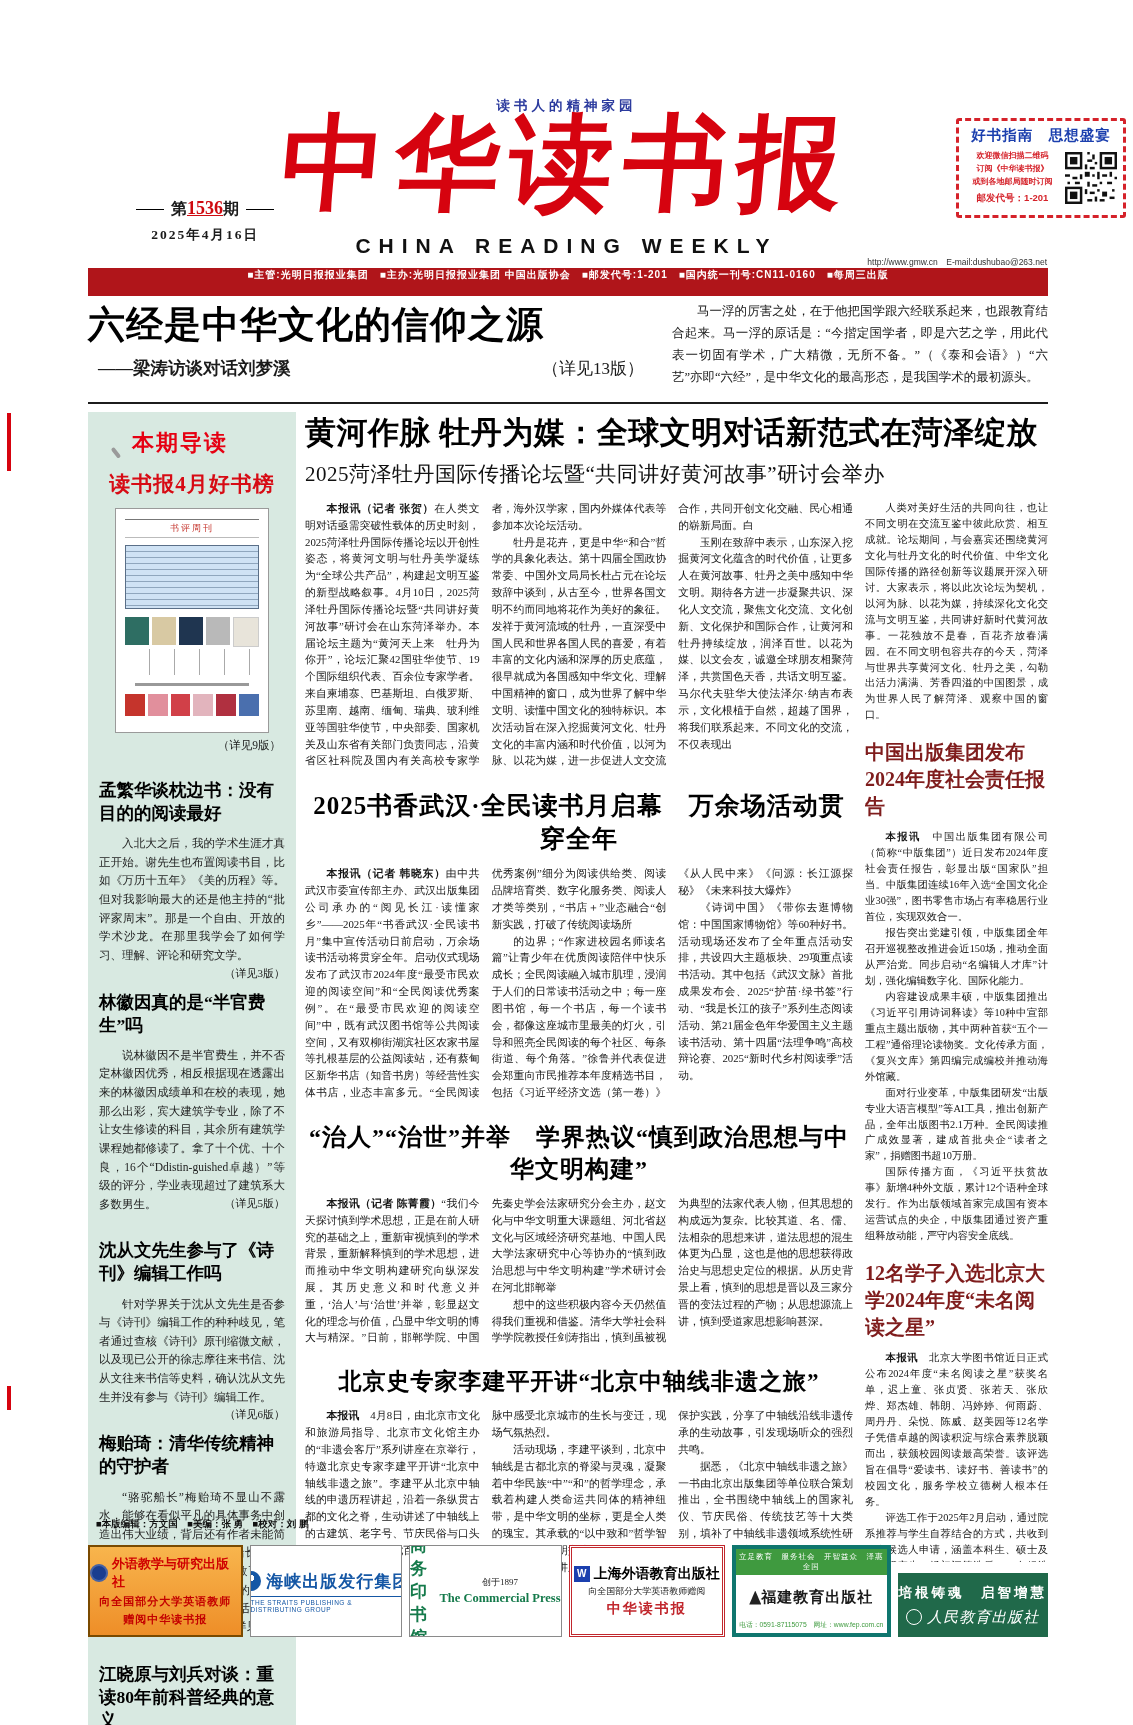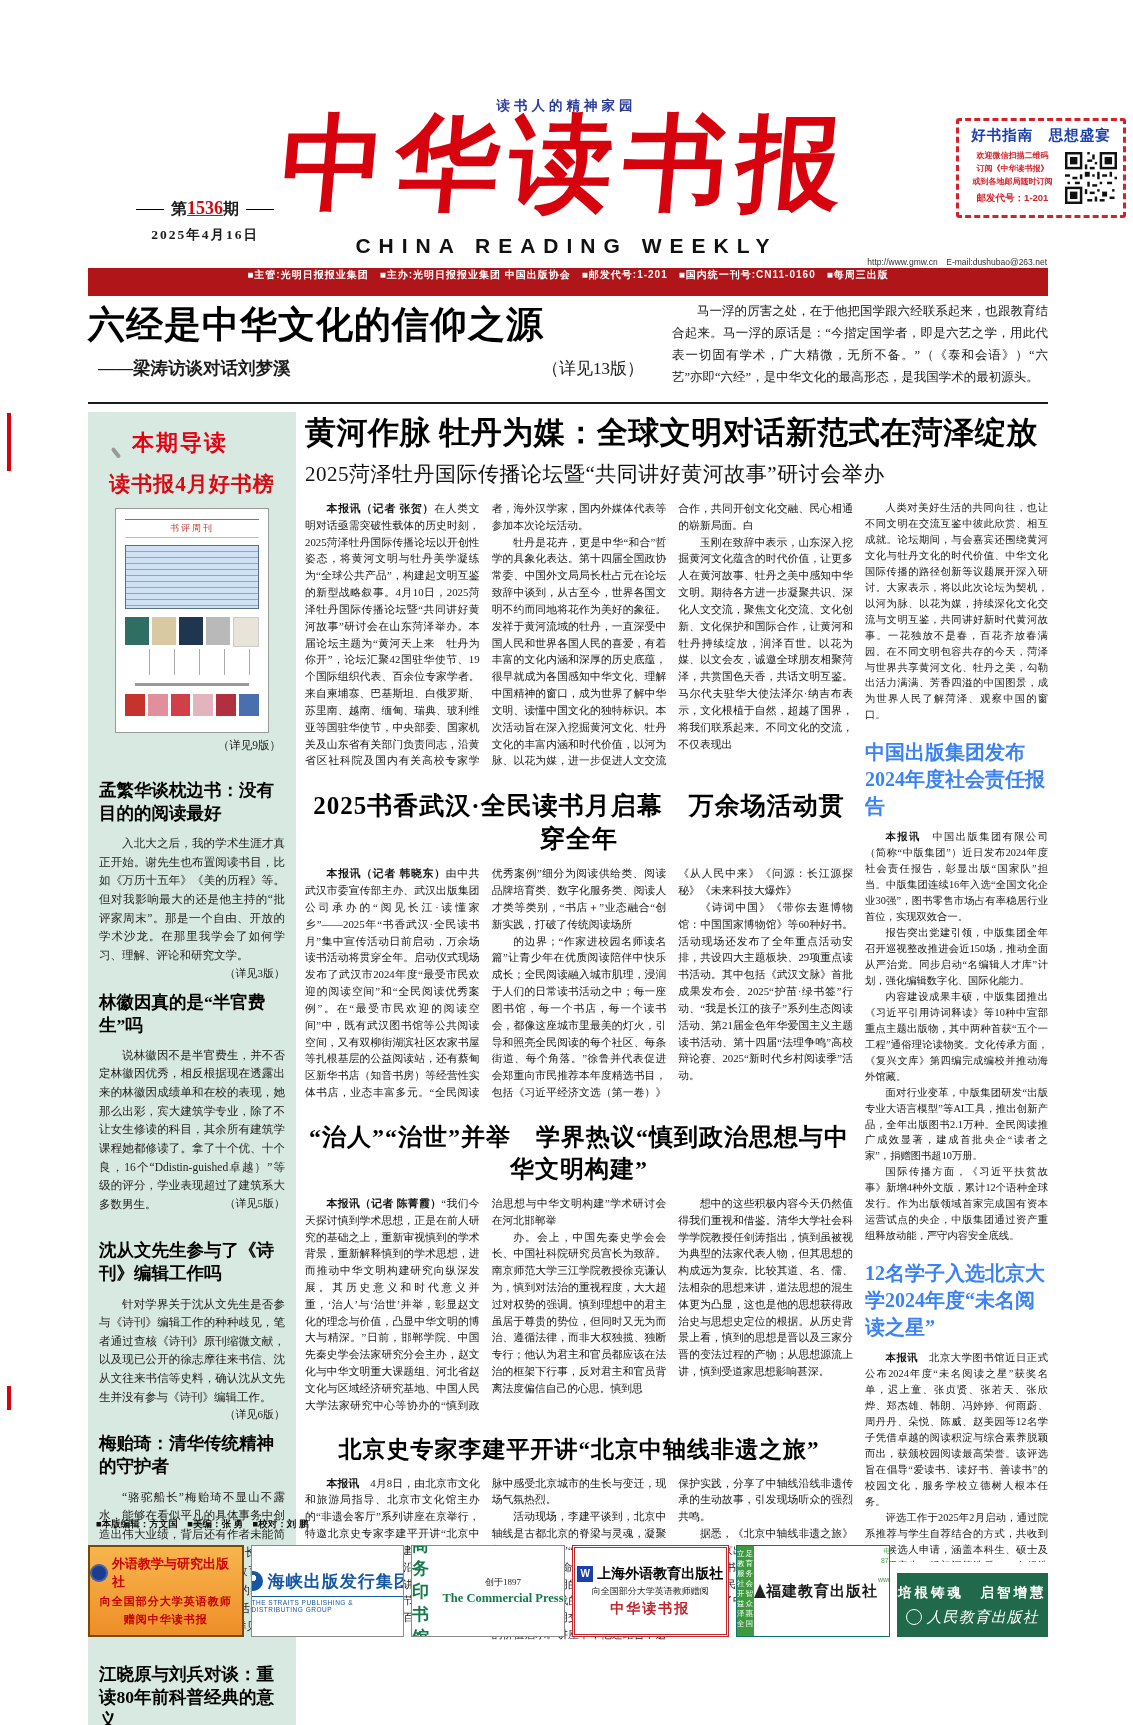--- a/index.html
+++ b/index.html
@@ -90,21 +90,21 @@
   .right-rail{flex:1;min-width:0;height:1062px;overflow:hidden;}
   .cols3{column-count:3;column-gap:12px;font-size:10.8px;line-height:1.56;text-align:justify;color:#161616;}
   .cols3 p{margin:0;text-indent:2em;}
   .art-h{font-weight:900;text-align:center;margin:20px 0 10px;letter-spacing:1px;color:#000;}
   .h-wuhan{font-size:25px;}
   .h-shendao{font-size:24px;}
   .h-axis{font-size:23px;}
   .byline{font-weight:700;}
   .endsign{font-weight:700;}
   .rail-p{font-size:10.3px;line-height:1.55;text-align:justify;margin:0;text-indent:2em;color:#161616;}
-  .rail-h{font-weight:900;font-size:20px;line-height:1.35;margin:16px 0 9px;color:#3b82f6;}
+  .rail-h{font-weight:900;font-size:20px;line-height:1.35;margin:16px 0 9px;color:#7f1d1d;}
 
   .editorline{position:absolute;left:96px;top:1518px;
       font:700 9.5px "Liberation Sans","DejaVu Sans",sans-serif;color:#111;white-space:nowrap;}
 
   
   .adrow{position:absolute;top:1545px;left:88px;width:960px;height:92px;display:flex;gap:7px;}
   .ad{flex:1;box-sizing:border-box;overflow:hidden;min-width:0;}
   .ad1{background:linear-gradient(#f8b54d,#ee8e28);border:2px solid #7a4a00;
        display:flex;flex-direction:column;align-items:center;justify-content:center;gap:3px;}
   .ad1-title{display:flex;align-items:center;gap:4px;color:#d00000;font-weight:900;font-size:13px;}
@@ -123,21 +123,21 @@
   .ad3-right{display:flex;flex-direction:column;align-items:center;gap:2px;}
   .ad3-founded{font-size:9px;color:#222;}
   .ad3-en{color:#157a4b;font-size:12.5px;font-weight:700;white-space:nowrap;}
   .ad4{background:#fff;border:3px double #c1272d;display:flex;flex-direction:column;align-items:center;justify-content:center;gap:2px;}
   .ad4-row{display:flex;align-items:center;gap:4px;}
   .ad4-logo{width:16px;height:16px;background:#1b3fae;color:#fff;font:900 10px "Liberation Sans",sans-serif;
        display:flex;align-items:center;justify-content:center;flex:0 0 auto;}
   .ad4-title{font-weight:900;font-size:14px;color:#000;white-space:nowrap;}
   .ad4-line1{font-size:9px;color:#222;}
   .ad4-line2{color:#c1272d;font-weight:900;font-size:14px;letter-spacing:2px;}
-  .ad5{background:#fff;border:1px solid #0f766e;display:flex;}
+  .ad5{background:#fff;border:4px solid #0f766e;display:flex;flex-direction:column;}
   .ad5-strip{background:#3f9a3f;color:#fff;font-size:7.5px;text-align:center;padding:3px 0;letter-spacing:1px;
        font-family:"Liberation Sans","DejaVu Sans",sans-serif;}
   .ad5-mid{flex:1;display:flex;align-items:center;justify-content:center;}
   .ad5-logo{width:12px;height:14px;background:#222;clip-path:polygon(0 100%,50% 0,100% 100%);flex:0 0 auto;}
   .ad5-title{font-weight:900;font-size:15px;letter-spacing:1px;white-space:nowrap;}
   .ad5-contact{color:#3f9a3f;font-size:6.8px;text-align:center;padding-bottom:3px;
        font-family:"Liberation Sans","DejaVu Sans",sans-serif;}
   .ad6{background:#20694a;display:flex;flex-direction:column;align-items:center;justify-content:center;gap:6px;margin-top:28px;}
   .ad6-slogan{color:#fff;font-weight:900;font-size:13.5px;letter-spacing:3px;white-space:nowrap;}
   .ad6-row{display:flex;align-items:center;gap:5px;}
@@ -308,21 +308,20 @@
           <h2 class="art-h h-wuhan">2025书香武汉·全民读书月启幕　万余场活动贯穿全年</h2>
           <div class="cols3">
             <p><span class="byline">本报讯（记者 韩晓东）</span><span>由中共武汉市委宣传部主办、武汉出版集团公司承办的“阅见长江·读懂家乡”——2025年“书香武汉·全民读书月”集中宣传活动日前启动，万余场读书活动将贯穿全年。启动仪式现场发布了武汉市2024年度“最受市民欢迎的阅读空间”和“全民阅读优秀案例”。在“最受市民欢迎的阅读空间”中，既有武汉图书馆等公共阅读空间，又有双柳街湖滨社区农家书屋等扎根基层的公益阅读站，还有蔡甸区新华书店（知音书房）等经营性实体书店，业态丰富多元。“全民阅读优秀案例”细分为阅读供给类、阅读品牌培育类、数字化服务类、阅读人才类等类别，“书店＋”业态融合“创新实践，打破了传统阅读场所</span></p>
             <p>的边界；“作家进校园名师读名篇”让青少年在优质阅读陪伴中快乐成长；全民阅读融入城市肌理，浸润于人们的日常读书活动之中；每一座图书馆，每一个书店，每一个读书会，都像这座城市里最美的灯火，引导和照亮全民阅读的每个社区、每条街道、每个角落。”徐鲁并代表促进会郑重向市民推荐本年度精选书目，包括《习近平经济文选（第一卷）》《从人民中来》《问源：长江源探秘》《未来科技大爆炸》</p>
             <p>《诗词中国》《带你去逛博物馆：中国国家博物馆》等60种好书。活动现场还发布了全年重点活动安排，共设四大主题板块、29项重点读书活动。其中包括《武汉文脉》首批成果发布会、2025“护苗·绿书签”行动、“我是长江的孩子”系列生态阅读活动、第21届金色年华爱国主义主题读书活动、第十四届“法理争鸣”高校辩论赛、2025“新时代乡村阅读季”活动。</p>
           </div>
 
           <h2 class="art-h h-shendao">“治人”“治世”并举　学界热议“慎到政治思想与中华文明构建”</h2>
           <div class="cols3">
             <p><span class="byline">本报讯（记者 陈菁霞）</span><span>“我们今天探讨慎到学术思想，正是在前人研究的基础之上，重新审视慎到的学术背景，重新解释慎到的学术思想，进而推动中华文明构建研究向纵深发展。其历史意义和时代意义并重，‘治人’与‘治世’并举，彰显赵文化的理念与价值，凸显中华文明的博大与精深。”日前，邯郸学院、中国先秦史学会法家研究分会主办，赵文化与中华文明重大课题组、河北省赵文化与区域经济研究基地、中国人民大学法家研究中心等协办的“慎到政治思想与中华文明构建”学术研讨会在河北邯郸举</span></p>
-            <p>办。会上，中国先秦史学会会长、中国社科院研究员宫长为致辞。南京师范大学三江学院教授徐克谦认为，慎到对法治的重视程度，大大超过对权势的强调。慎到理想中的君主虽居于尊贵的势位，但同时又无为而治、遵循法律，而非大权独揽、独断专行；他认为君主和官员都应该在法治的框架下行事，反对君主和官员背离法度偏信自己的心思。慎到思</p>
             <p>想中的这些积极内容今天仍然值得我们重视和借鉴。清华大学社会科学学院教授任剑涛指出，慎到虽被视为典型的法家代表人物，但其思想的构成远为复杂。比较其道、名、儒、法相杂的思想来讲，道法思想的混生体更为凸显，这也是他的思想获得政治史与思想史定位的根据。从历史背景上看，慎到的思想是晋以及三家分晋的变法过程的产物；从思想源流上讲，慎到受道家思想影响甚深。</p>
           </div>
 
           <h2 class="art-h h-axis">北京史专家李建平开讲“北京中轴线非遗之旅”</h2>
           <div class="cols3">
             <p><span class="byline">本报讯</span>　<span>4月8日，由北京市文化和旅游局指导、北京市文化馆主办的“非遗会客厅”系列讲座在京举行，特邀北京史专家李建平开讲“北京中轴线非遗之旅”。李建平从北京中轴线的申遗历程讲起，沿着一条纵贯古都的文化之脊，生动讲述了中轴线上的古建筑、老字号、节庆民俗与口头传说，带领听众在七百余年的历史文脉中感受北京城市的生长与变迁，现场气氛热烈。</span></p>
             <p>活动现场，李建平谈到，北京中轴线是古都北京的脊梁与灵魂，凝聚着中华民族“中”“和”的哲学理念，承载着构建人类命运共同体的精神纽带，是中华文明的坐标，更是全人类的瑰宝。其承载的“以中致和”哲学智慧，为人类文明交流互鉴提供了鲜明的价值启示。讲座中，他还结合申遗保护实践，分享了中轴线沿线非遗传承的生动故事，引发现场听众的强烈共鸣。</p>
             <p><span>据悉，《北京中轴线非遗之旅》一书由北京出版集团等单位联合策划推出，全书围绕中轴线上的国家礼仪、节庆民俗、传统技艺等十大类别，填补了中轴线非遗领域系统性研究的空白。</span><span class="endsign">（鲁大智）</span></p>
           </div>
         </div>

